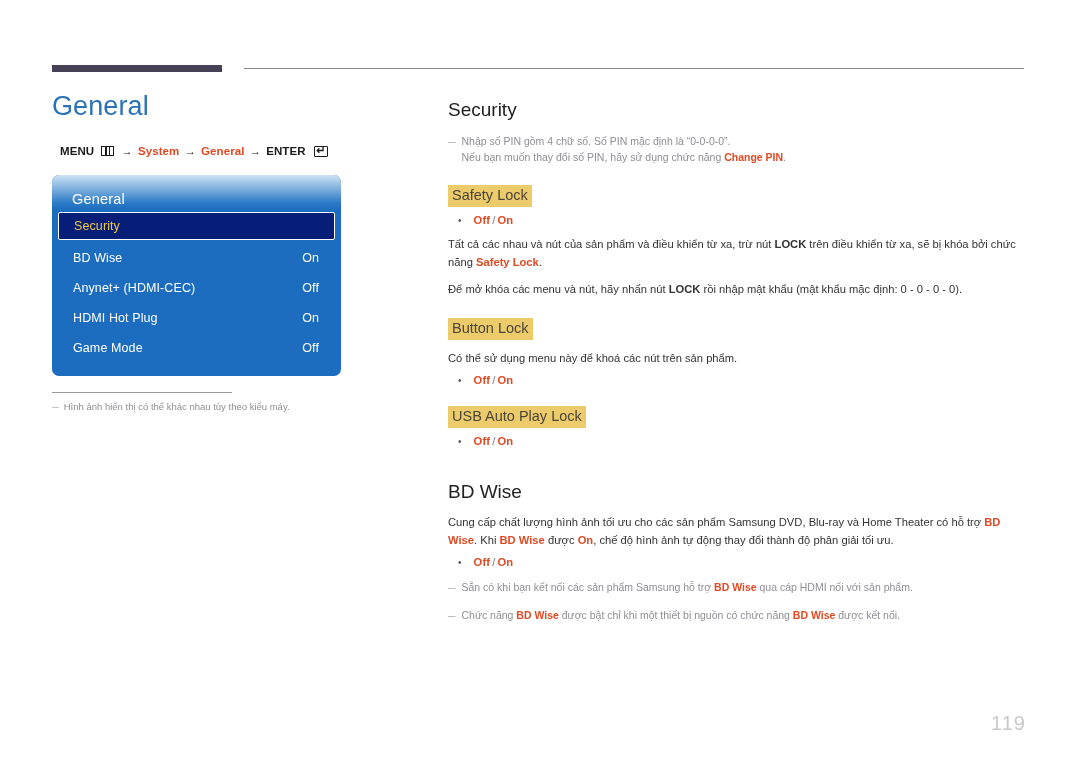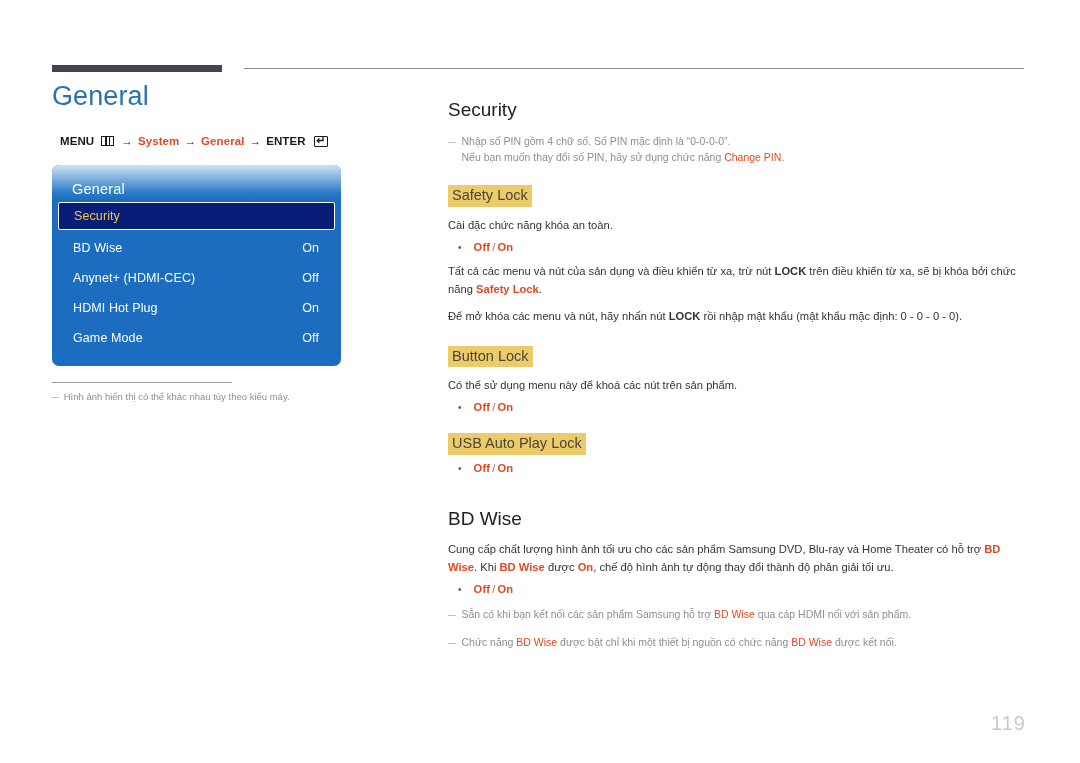--- a/index.html
+++ b/index.html
@@ -31,21 +31,21 @@
     top: 68px;
     width: 780px;
     height: 1px;
     background: #8a8a8a;
   }
 
   
   .left-col {
     position: absolute;
     left: 52px;
-    top: 80px;
+    top: 90px;
     width: 360px;
   }
   .page-title {
     font-size: 27px;
     color: #2a72b5;
     font-weight: normal;
     letter-spacing: .1px;
     margin: 0;
     line-height: 1.2;
   }
@@ -184,21 +184,21 @@
 
   .note {
     display: flex;
     gap: 6px;
     font-size: 10.5px;
     color: #8e8e94;
     line-height: 1.55;
     margin-top: 11px;
   }
   .note .note-body { flex: 1; }
-  .note b { color: #e04a23; font-weight: normal; }
+  .note b { color: #e04a23; font-weight: bold; }
   .note .dash { color: #a9a9ae; padding-top: 1px; }
 
   .sub-head {
     display: inline-block;
     background: #eccb6b;
     color: #4c4438;
     font-size: 14.5px;
     padding: 2px 4px 3px 4px;
     margin-top: 20px;
     line-height: 1.15;
@@ -297,28 +297,27 @@
   <div class="note">
     <span class="dash">─</span>
     <span class="note-body">
       <span>Nhập số PIN gồm 4 chữ số. Số PIN mặc định là “0-0-0-0”.</span><br>
       <span>Nếu bạn muốn thay đổi số PIN, hãy sử dụng chức năng </span><b>Change PIN</b><span>.</span>
     </span>
   </div>
 
   <div class="sub-head">Safety Lock</div>
 
-  <div class="body-txt">Cài đặc chức năng khóa an toàn.</div>
 
   <div class="bullet">
     <span class="dot">•</span>
     <span><span class="opt">Off</span><span class="sep">/</span><span class="opt">On</span></span>
   </div>
 
-  <div class="body-txt"><span>Tất cả các menu và nút của sản dụng và điều khiển từ xa, trừ nút </span><b>LOCK</b><span> trên điều khiển từ xa, sẽ bị khóa bởi chức năng </span><span class="acc">Safety Lock</span><span>.</span></div>
+  <div class="body-txt"><span>Tất cả các nhau và nút của sản phẩm và điều khiển từ xa, trừ nút </span><b>LOCK</b><span> trên điều khiển từ xa, sẽ bị khóa bởi chức năng </span><span class="acc">Safety Lock</span><span>.</span></div>
 
   <div class="body-txt"><span>Để mở khóa các menu và nút, hãy nhấn nút </span><b>LOCK</b><span> rồi nhập mật khẩu (mật khẩu mặc định: 0 - 0 - 0 - 0).</span></div>
 
   <div class="sub-head">Button Lock</div>
 
   <div class="body-txt">Có thể sử dụng menu này để khoá các nút trên sản phẩm.</div>
 
 
   <div class="bullet">
     <span class="dot">•</span>

